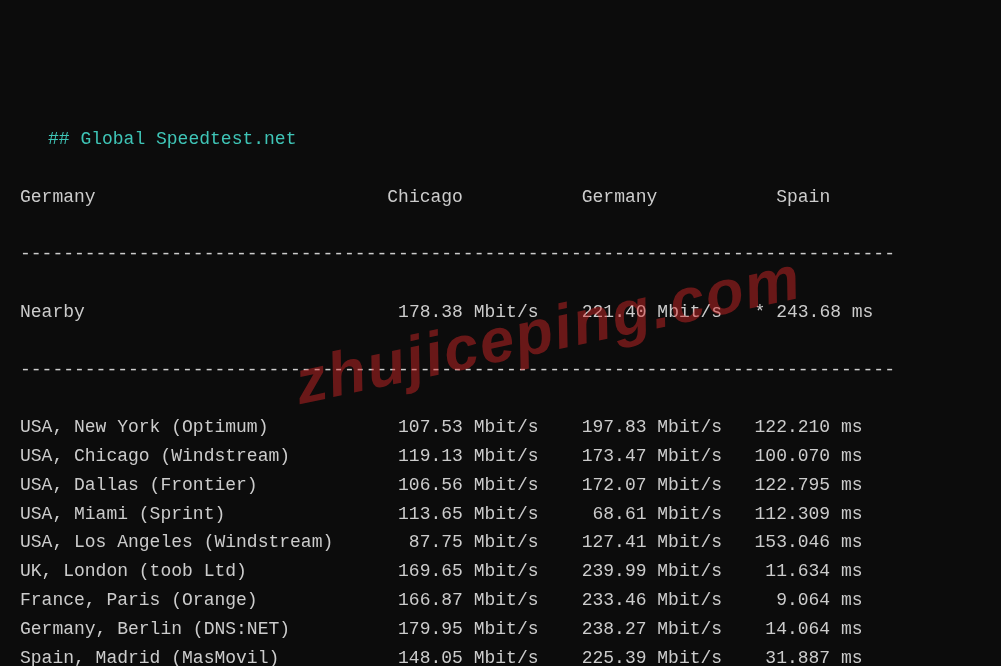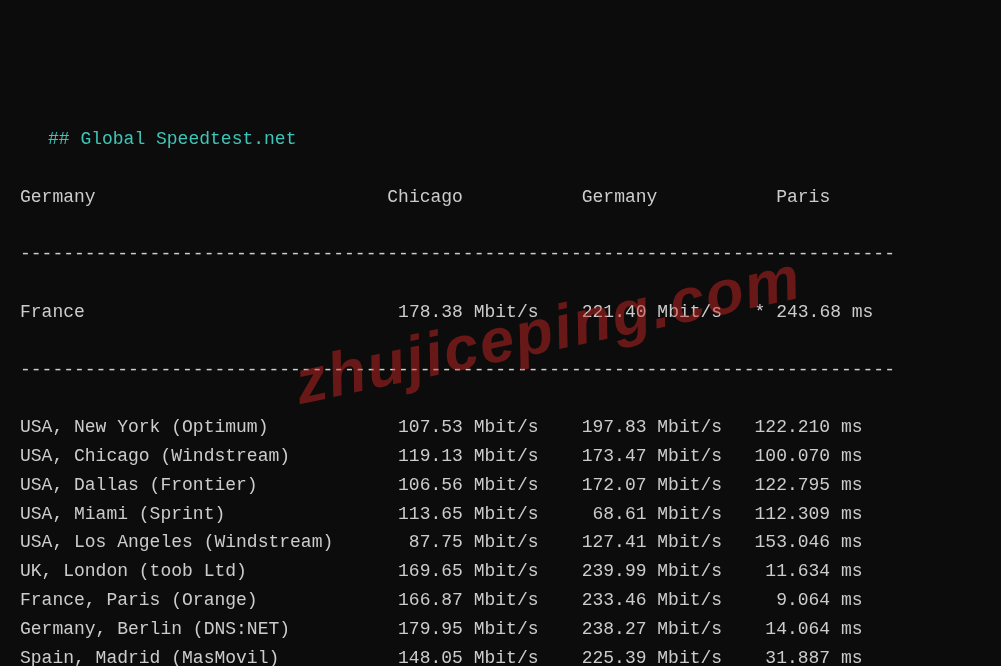--- a/index.html
+++ b/index.html
@@ -37,23 +37,23 @@
       letter-spacing: 2px;
     }
   </style>
 </head>
 <body>
 
 
 
 <span class="title">## Global Speedtest.net</span>
 <div></div>
-<div><span>Germany</span>                           <span>Chicago</span>           <span>Germany</span>           <span>Paris</span></div>
+<div><span>Germany</span>                           <span>Chicago</span>           <span>Germany</span>           <span>Spain</span></div>
 <div>---------------------------------------------------------------------------------</div>
-<div><span>France</span>                             <span>178.38 Mbit/s</span>    <span>221.40 Mbit/s</span>   <span>* 243.68 ms</span></div>
+<div><span>Nearby</span>                             <span>178.38 Mbit/s</span>    <span>221.40 Mbit/s</span>   <span>* 243.68 ms</span></div>
 <div>---------------------------------------------------------------------------------</div>
 <div id="rows-container"><div><span>USA, New York (Optimum)         </span><span>   107.53 Mbit/s</span><span>    197.83 Mbit/s</span><span>   122.210 ms</span></div><div><span>USA, Chicago (Windstream)       </span><span>   119.13 Mbit/s</span><span>    173.47 Mbit/s</span><span>   100.070 ms</span></div><div><span>USA, Dallas (Frontier)          </span><span>   106.56 Mbit/s</span><span>    172.07 Mbit/s</span><span>   122.795 ms</span></div><div><span>USA, Miami (Sprint)             </span><span>   113.65 Mbit/s</span><span>     68.61 Mbit/s</span><span>   112.309 ms</span></div><div><span>USA, Los Angeles (Windstream)   </span><span>    87.75 Mbit/s</span><span>    127.41 Mbit/s</span><span>   153.046 ms</span></div><div><span>UK, London (toob Ltd)           </span><span>   169.65 Mbit/s</span><span>    239.99 Mbit/s</span><span>    11.634 ms</span></div><div><span>France, Paris (Orange)          </span><span>   166.87 Mbit/s</span><span>    233.46 Mbit/s</span><span>     9.064 ms</span></div><div><span>Germany, Berlin (DNS:NET)       </span><span>   179.95 Mbit/s</span><span>    238.27 Mbit/s</span><span>    14.064 ms</span></div><div><span>Spain, Madrid (MasMovil)        </span><span>   148.05 Mbit/s</span><span>    225.39 Mbit/s</span><span>    31.887 ms</span></div></div>
 
 
 <div class="watermark">zhujiceping.com</div>
 
 
 
 
 </body></html>

